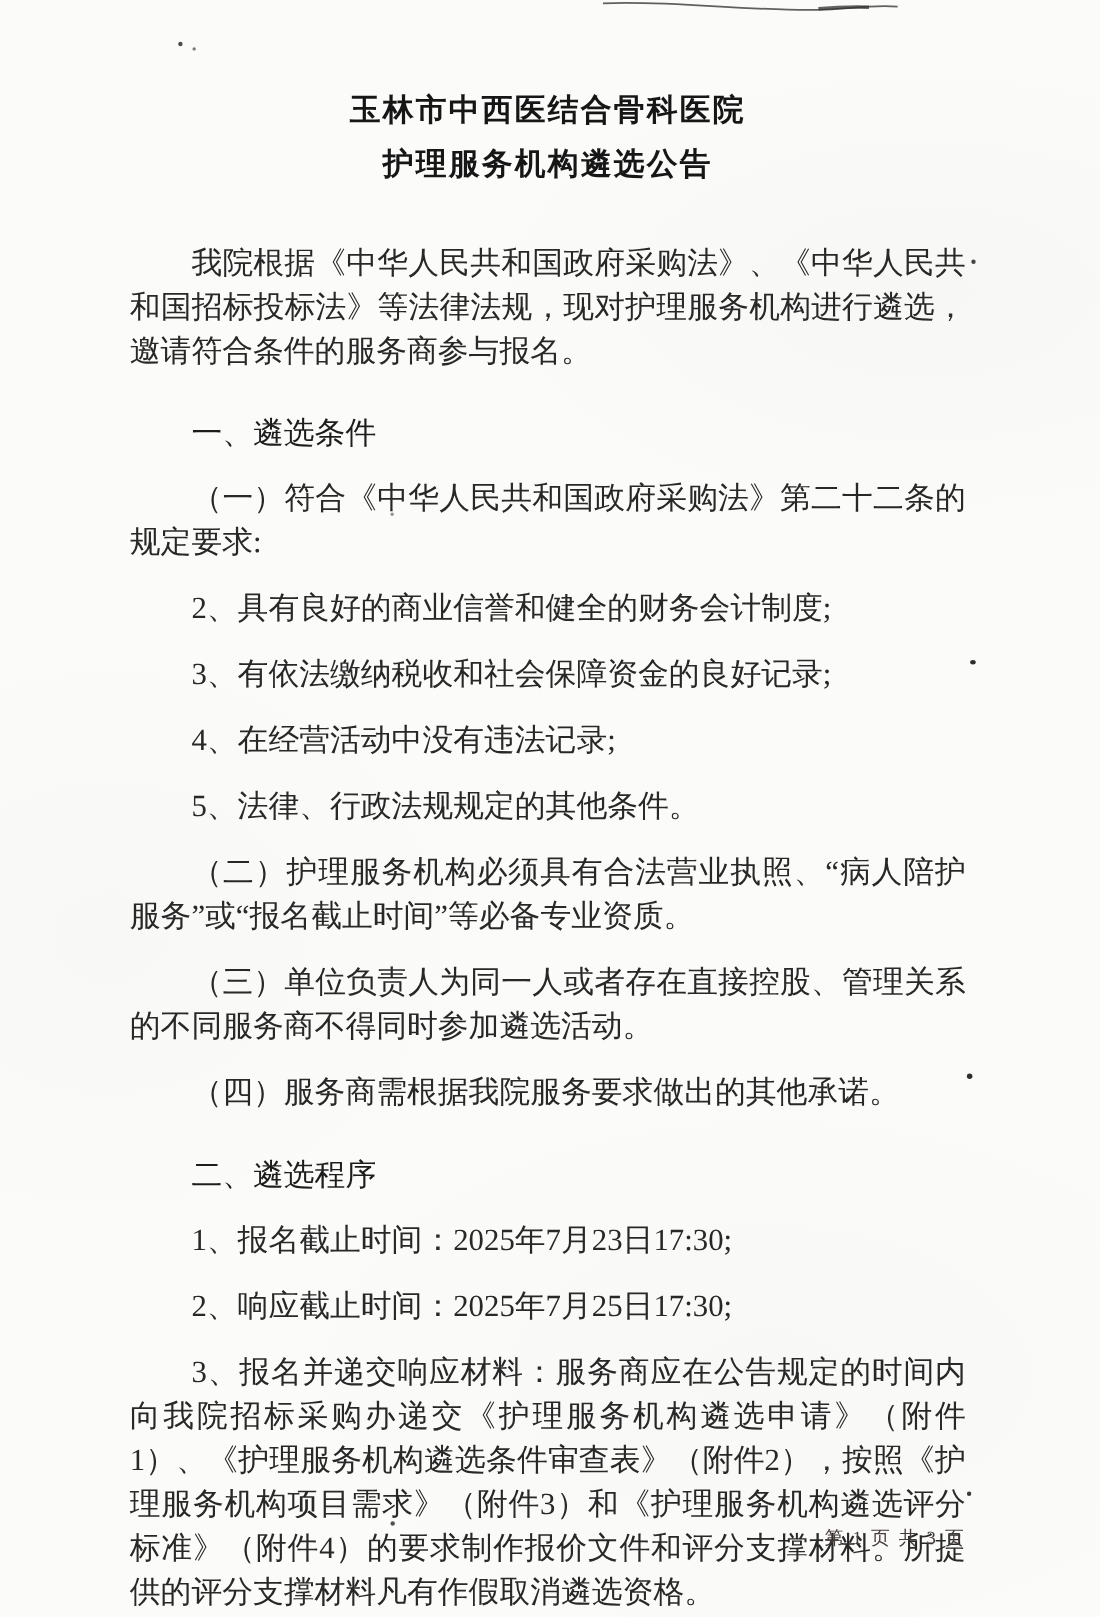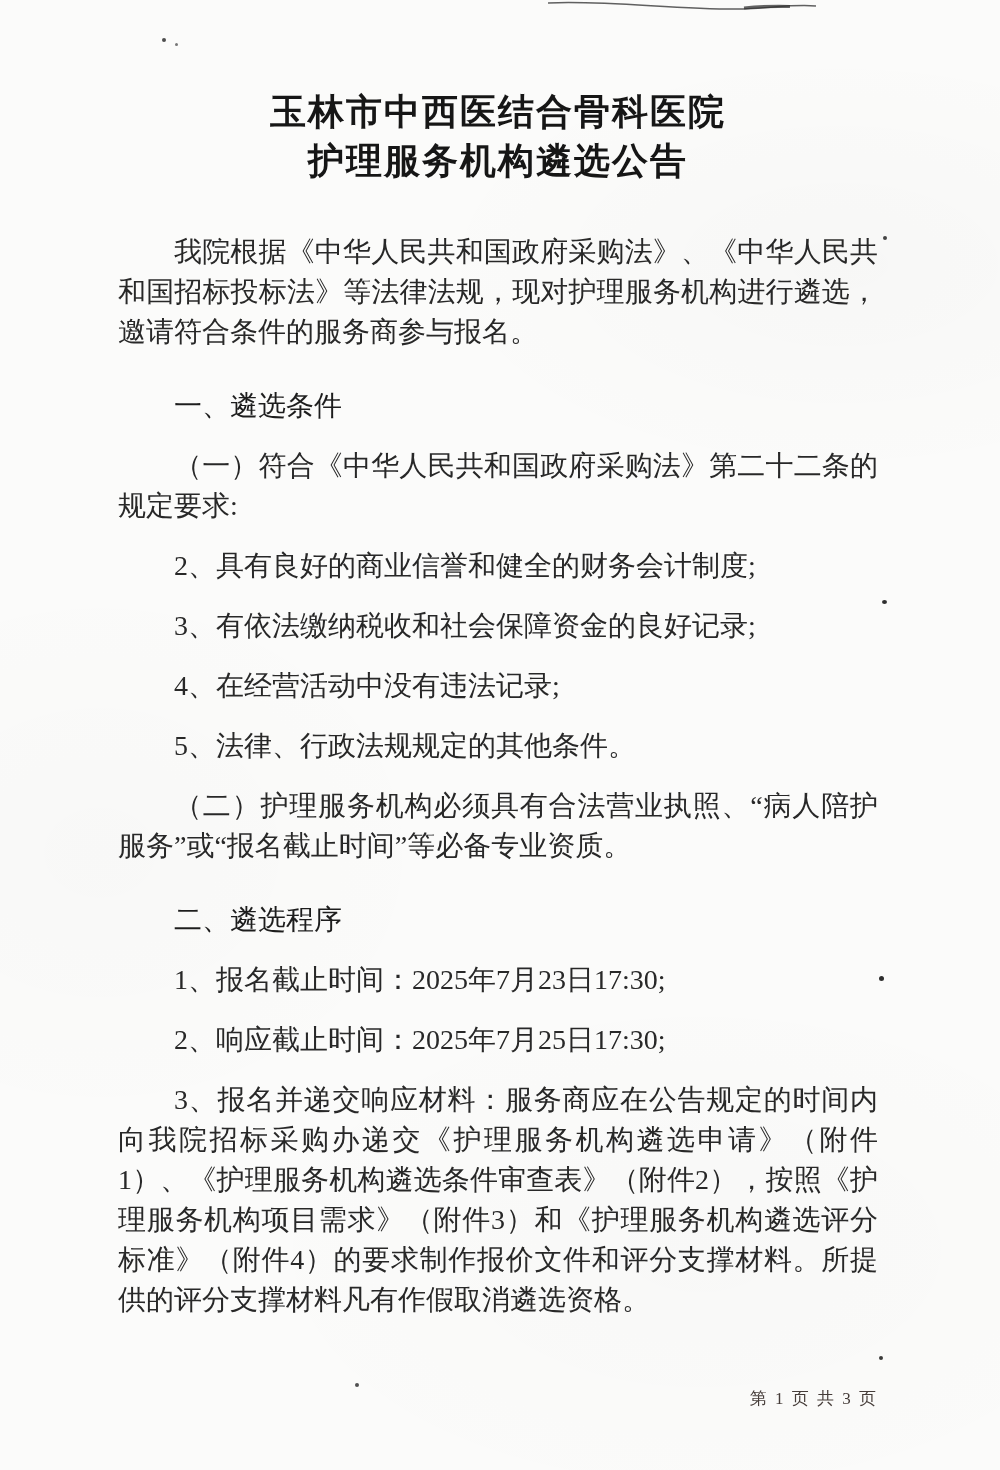--- a/index.html
+++ b/index.html
@@ -18,23 +18,23 @@
       radial-gradient(700px 400px at 70% 85%, rgba(0,0,0,0.012), transparent 70%),
       #fbfbfa;
     overflow: hidden;
   }
   .content {
     position: absolute;
     left: 118px; top: 0; width: 760px;
     color: #272727;
   }
   .doc-title {
-    margin: 16px; padding-top: 72px;
+    margin: 4px; padding-top: 72px;
     text-align: center;
-    font-size: 36px; line-height: 49px;
+    font-size: 28px; line-height: 49px;
     font-weight: bold; color: #161616;
     letter-spacing: 2px;
   }
   .doc-title .tl { display: block; }
   .body {
     margin: 0;
     font-size: 28px; line-height: 40px;
     text-align: justify;
     color: #282828;
   }
@@ -84,20 +84,22 @@
 
     <p class="body indent intro">我院根据《中华人民共和国政府采购法》、《中华人民共和国招标投标法》等法律法规，现对护理服务机构进行遴选，邀请符合条件的服务商参与报名。</p>
 
     <h2 class="sec-heading">一、遴选条件</h2>
     <p class="body indent">（一）符合《中华人民共和国政府采购法》第二十二条的规定要求:</p>
     <p class="body indent">2、具有良好的商业信誉和健全的财务会计制度;</p>
     <p class="body indent">3、有依法缴纳税收和社会保障资金的良好记录;</p>
     <p class="body indent">4、在经营活动中没有违法记录;</p>
     <p class="body indent">5、法律、行政法规规定的其他条件。</p>
     <p class="body indent">（二）护理服务机构必须具有合法营业执照、“病人陪护服务”或“报名截止时间”等必备专业资质。</p>
+    <p class="body indent">（三）单位负责人为同一人或者存在直接控股、管理关系的不同服务商不得同时参加遴选活动。</p>
+    <p class="body indent">（四）服务商需根据我院服务要求做出的其他承诺。</p>
 
     <h2 class="sec-heading">二、遴选程序</h2>
     <p class="body indent">1、报名截止时间：2025年7月23日17:30;</p>
     <p class="body indent">2、响应截止时间：2025年7月25日17:30;</p>
     <p class="body indent">3、报名并递交响应材料：服务商应在公告规定的时间内向我院招标采购办递交《护理服务机构遴选申请》（附件1）、《护理服务机构遴选条件审查表》（附件2），按照《护理服务机构项目需求》（附件3）和《护理服务机构遴选评分标准》（附件4）的要求制作报价文件和评分支撑材料。所提供的评分支撑材料凡有作假取消遴选资格。</p>
 
   </div>
 
   <div class="footer">第 1 页 共 3 页</div>
 </div>

